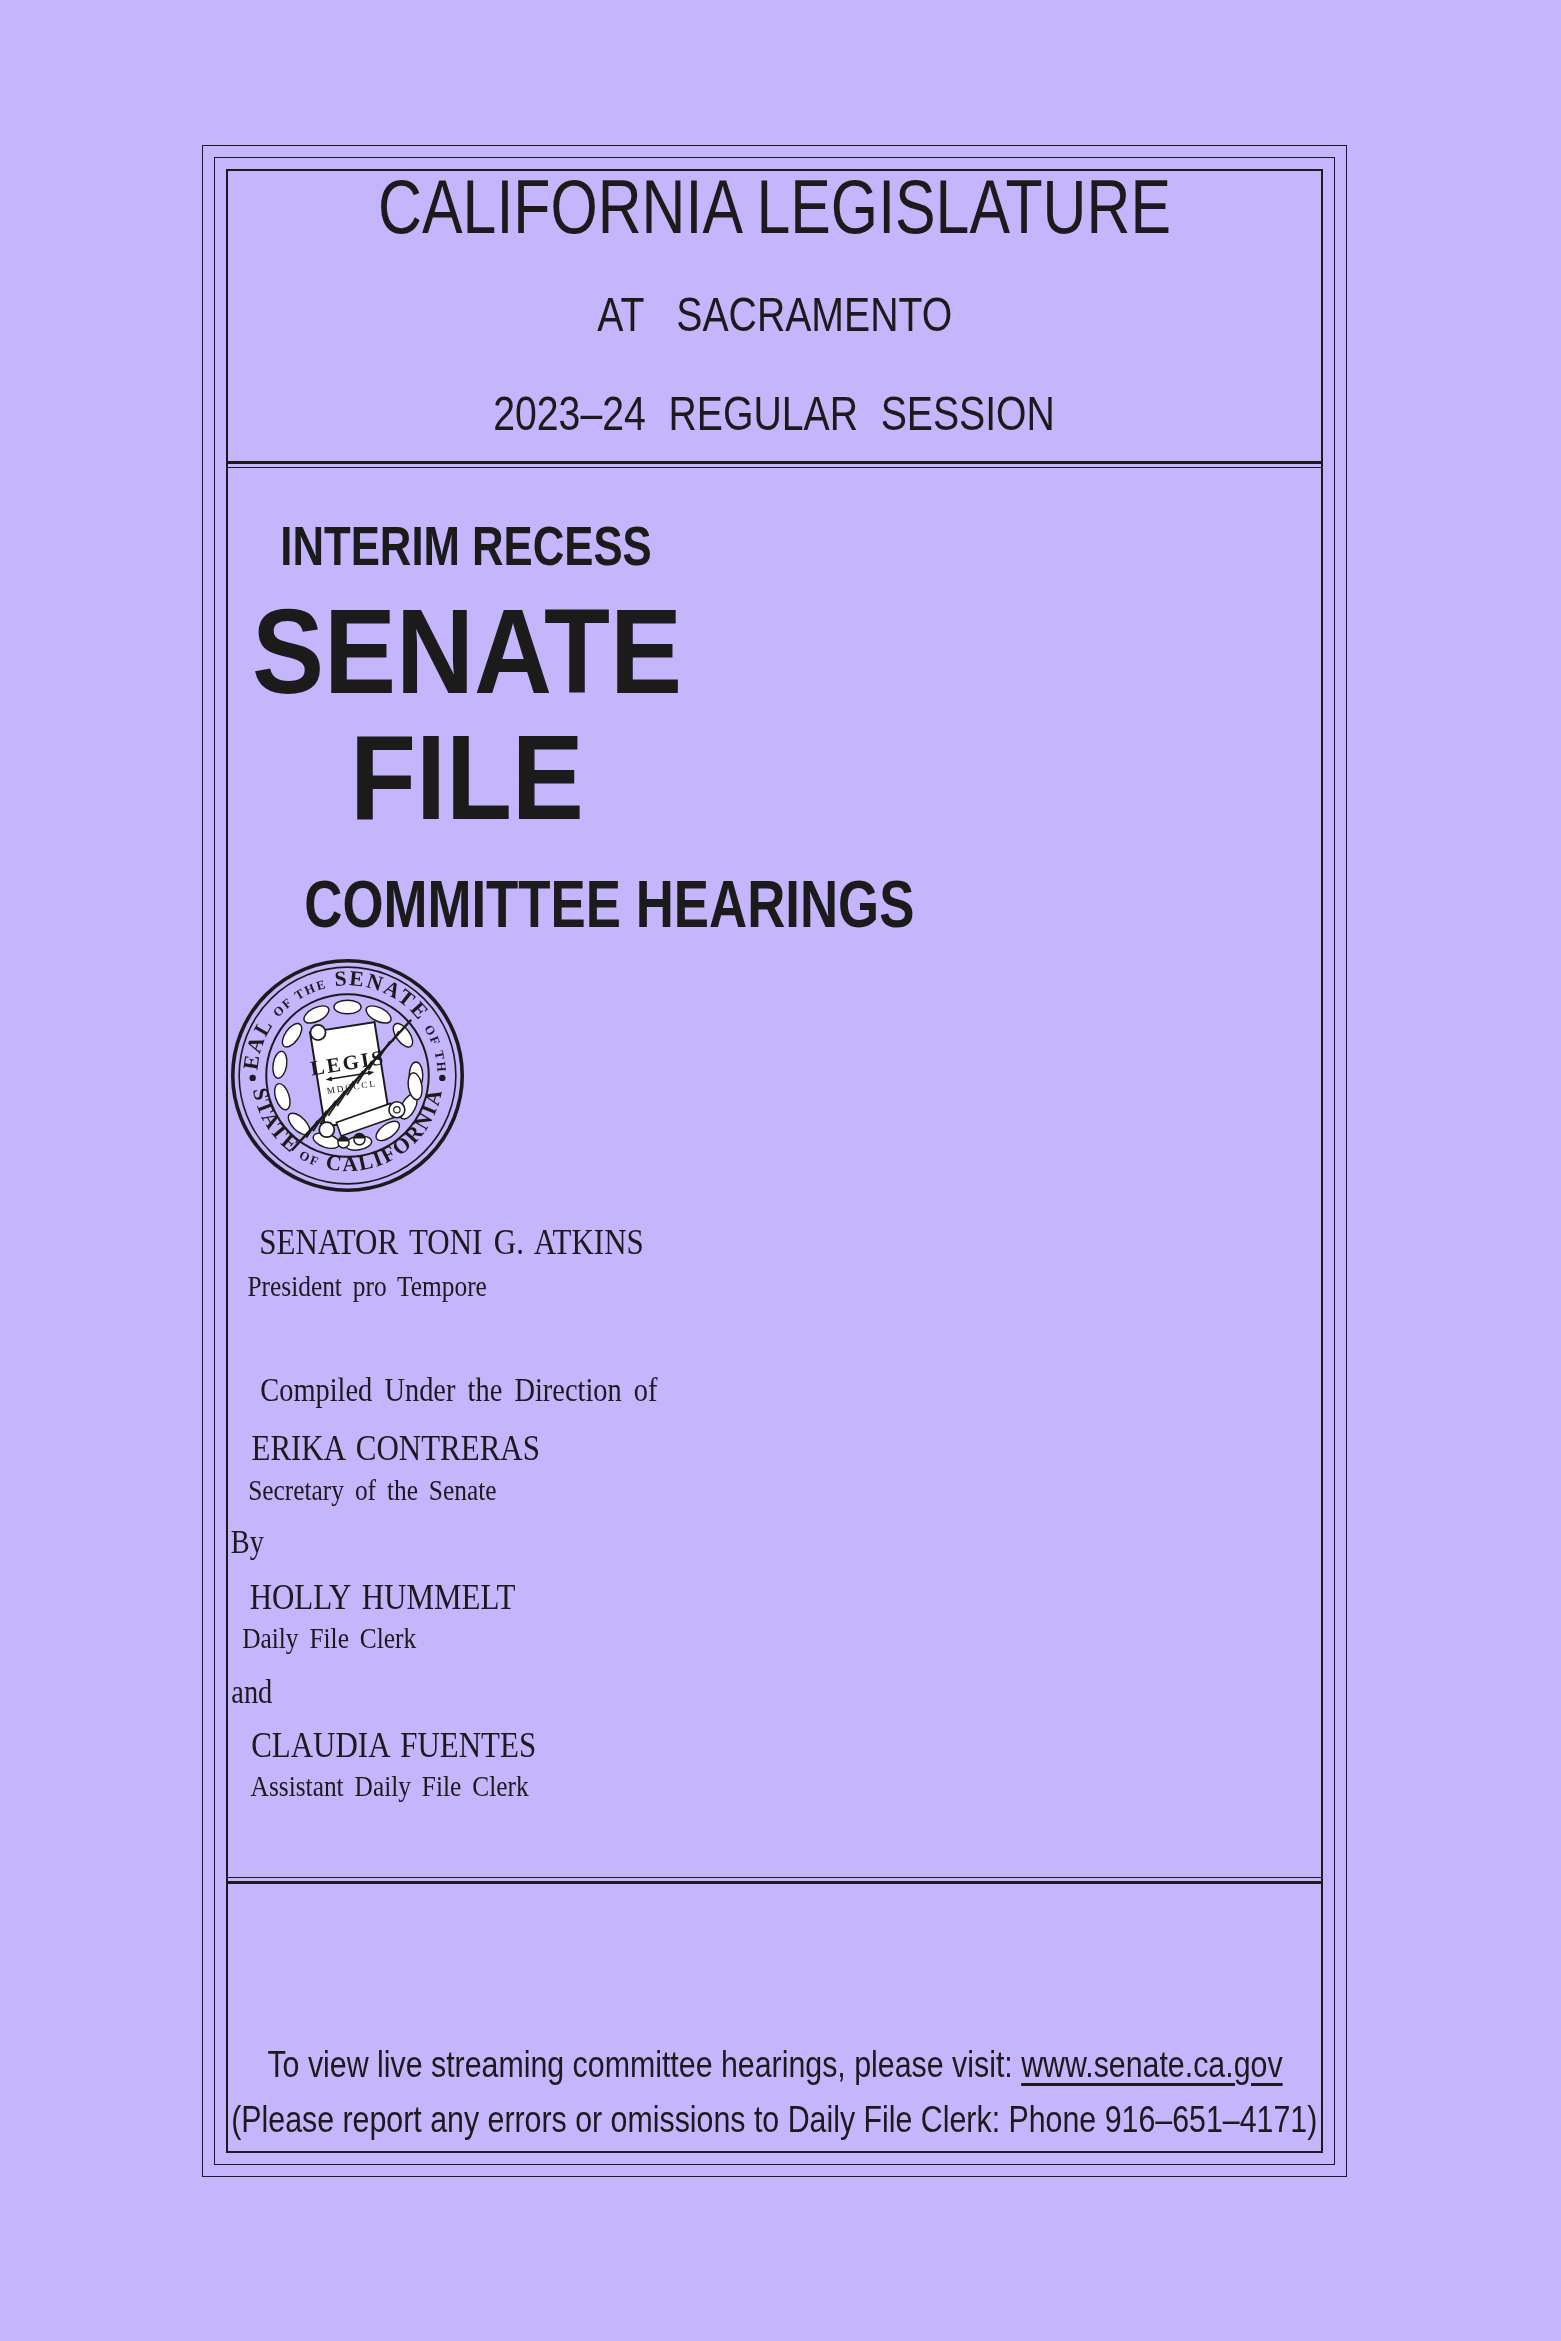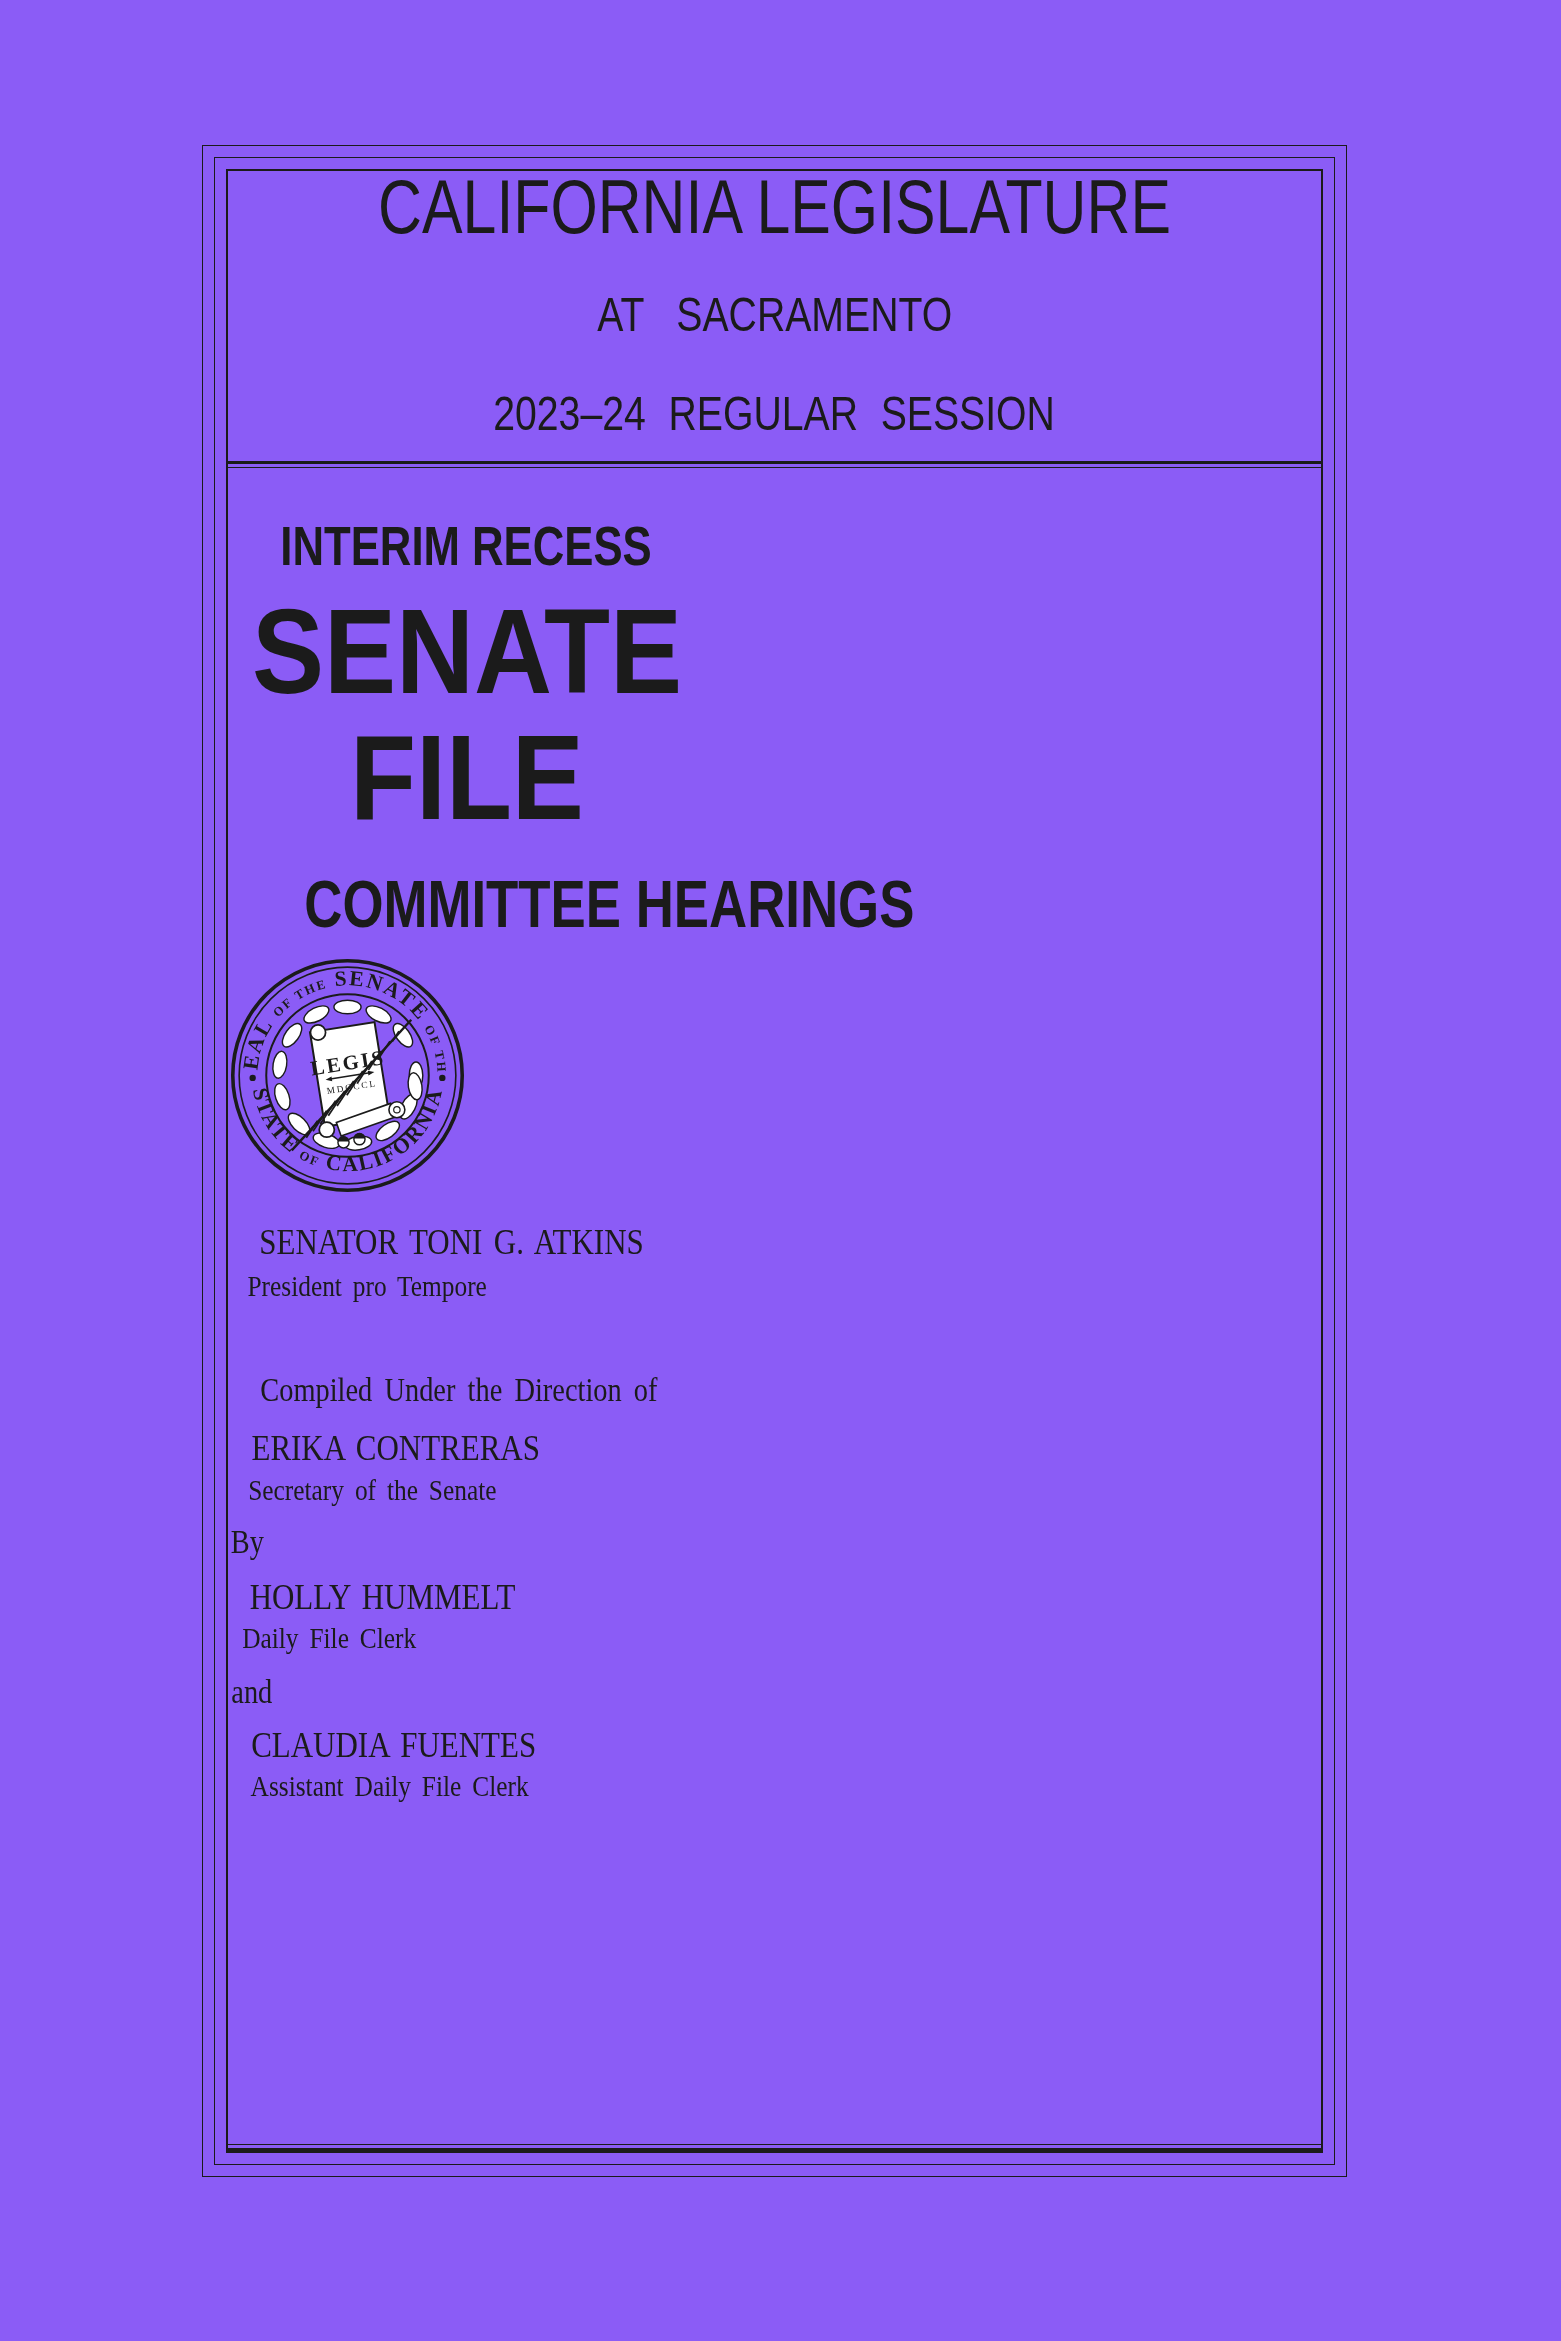--- a/index.html
+++ b/index.html
@@ -1,18 +1,18 @@
 <!DOCTYPE html>
 <html style="font-size:14px"><head>
 <meta charset="utf-8">
 <style>
   * { margin:0; padding:0; box-sizing:border-box; }
   html,body { background:#ffffff; }
   .page {
-    position:relative; width:1561px; height:2342px; background:#8b5cf6;
+    position:relative; width:1561px; height:2342px; background:#c4b5fd;
     font-family:"Liberation Sans", sans-serif; color:#1b1b1b; overflow:hidden;
   }
   .frame-outer { position:absolute; left:202px; top:145px; right:214px; bottom:165px; border:1.7px solid #1b1b1b; }
   .frame-mid   { position:absolute; left:11.3px; top:11.3px; right:11.3px; bottom:11.3px; border:1.7px solid #1b1b1b; }
   .frame-inner { position:absolute; left:10.4px; top:10.4px; right:10.4px; bottom:10.4px; border:2.6px solid #1b1b1b;
                  display:flex; flex-direction:column; }
 
   .sec-header { height:290px; display:flex; flex-direction:column; align-items:center;
                 justify-content:flex-end; padding-bottom:22.6px; }
   .doc-org     { font-size:76px; line-height:1; transform:scaleX(0.80); white-space:nowrap; }
@@ -166,18 +166,22 @@
           <div class="joiner m-by">By</div>
           <div class="name-line m-holly">HOLLY HUMMELT</div>
           <div class="title-line m-daily">Daily File Clerk</div>
           <div class="joiner m-and">and</div>
           <div class="name-line m-claud">CLAUDIA FUENTES</div>
           <div class="title-line m-asst">Assistant Daily File Clerk</div>
         </div>
 
         <div class="rule rule-b"></div>
 
+        <div class="sec-footer">
+          <div class="footer-line"><span>To view live streaming committee hearings, please visit: </span><span class="footer-link">www.senate.ca.gov</span></div>
+          <div class="footer-line">(Please report any errors or omissions to Daily File Clerk: Phone 916–651–4171)</div>
+        </div>
 
       </div>
     </div>
   </div>
 </div>
 
 
 </body></html>

